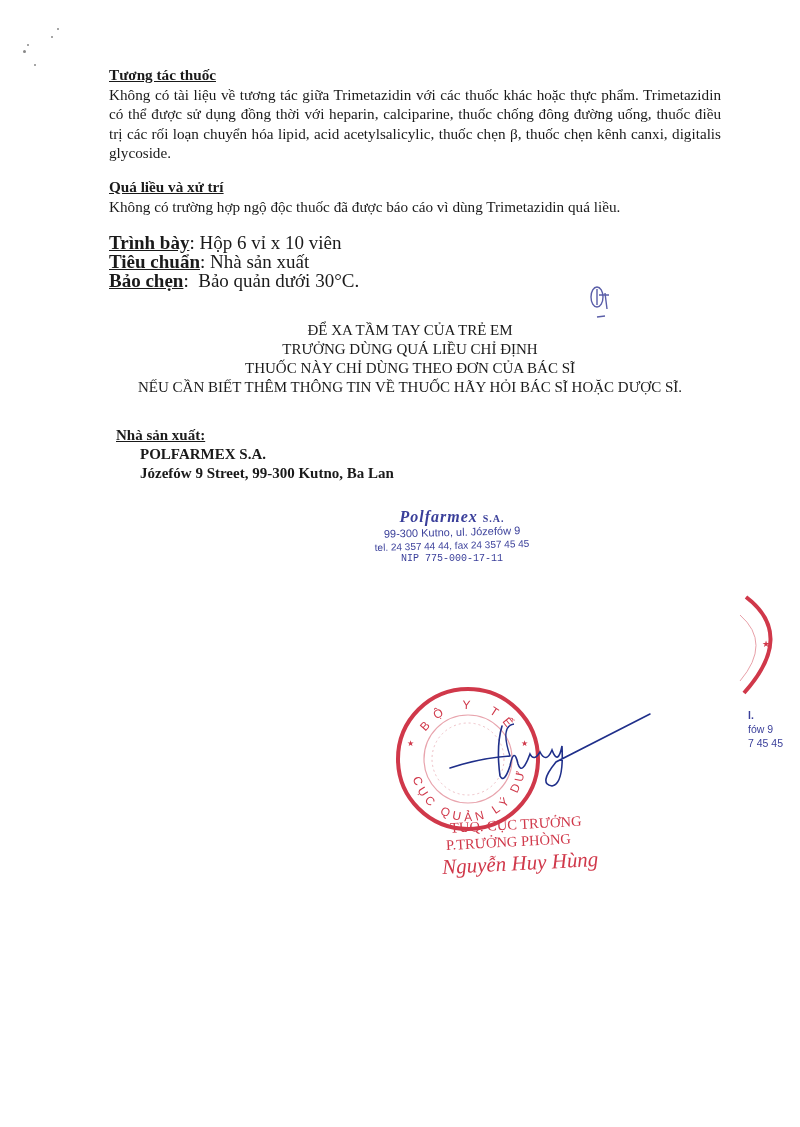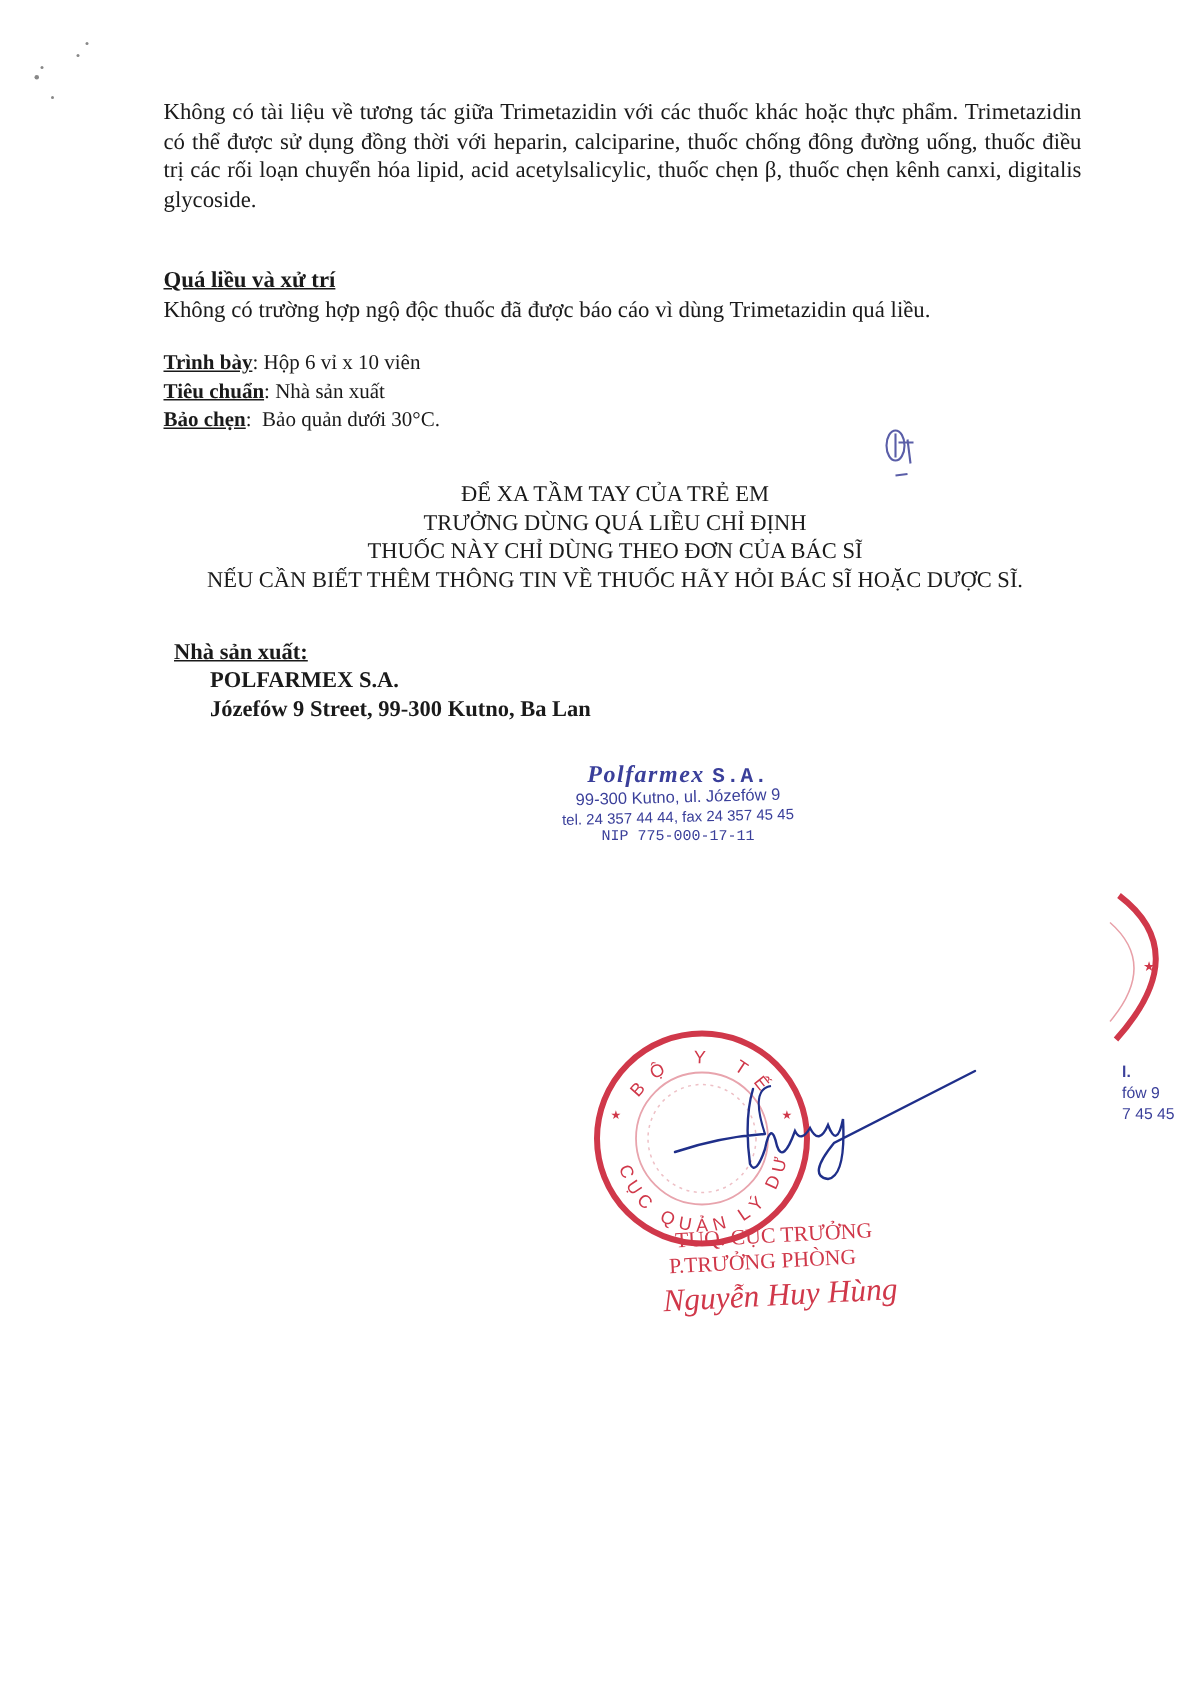--- a/index.html
+++ b/index.html
@@ -21,29 +21,30 @@
 </head>
 <body>
 
 <div class="speck" style="left:23px;top:50px;"></div>
 <div class="speck" style="left:27px;top:44px;width:2px;height:2px;"></div>
 <div class="speck" style="left:57px;top:28px;width:2px;height:2px;"></div>
 <div class="speck" style="left:51px;top:36px;width:2px;height:2px;"></div>
 <div class="speck" style="left:34px;top:64px;width:2px;height:2px;"></div>
 
 <div class="abs para" style="left:109px;top:65px;width:612px;">
+  <div class="heading">Tương tác thuốc</div>
   <div class="just">Không có tài liệu về tương tác giữa Trimetazidin với các thuốc khác hoặc thực phẩm. Trimetazidin có thể được sử dụng đồng thời với heparin, calciparine, thuốc chống đông đường uống, thuốc điều trị các rối loạn chuyển hóa lipid, acid acetylsalicylic, thuốc chẹn β, thuốc chẹn kênh canxi, digitalis glycoside.</div>
 </div>
 
 <div class="abs para" style="left:109px;top:177px;width:612px;">
   <div class="heading">Quá liều và xử trí</div>
   <div>Không có trường hợp ngộ độc thuốc đã được báo cáo vì dùng Trimetazidin quá liều.</div>
 </div>
 
-<div class="abs" style="left:109px;top:233px;font-size:14px;line-height:19px;">
+<div class="abs" style="left:109px;top:233px;font-size:19px;line-height:19px;">
   <div><span class="label">Trình bày</span><span style="white-space:pre">: </span><span>Hộp 6 vỉ x 10 viên</span></div>
   <div><span class="label">Tiêu chuẩn</span><span style="white-space:pre">: </span><span>Nhà sản xuất</span></div>
   <div><span class="label">Bảo chẹn</span><span style="white-space:pre">:  </span><span>Bảo quản dưới 30°C.</span></div>
 </div>
 
 <div class="abs" style="left:585px;top:283px;">
   <svg width="40" height="40" viewBox="0 0 40 40">
     <ellipse cx="12" cy="14" rx="6" ry="10" fill="none" stroke="#5a5ea8" stroke-width="1.4"></ellipse>
     <path d="M12 6 L12 22 M14 12 L24 12 M20 10 L22 26" fill="none" stroke="#5a5ea8" stroke-width="1.4"></path>
     <path d="M12 34 L20 33" stroke="#5a5ea8" stroke-width="1.4"></path>
@@ -59,21 +60,21 @@
 
 <div class="abs" style="left:116px;top:426px;">
   <div class="mfr heading">Nhà sản xuất:</div>
   <div class="mfr" style="padding-left:24px;">POLFARMEX S.A.</div>
   <div class="mfr" style="padding-left:24px;">Józefów 9 Street, 99-300 Kutno, Ba Lan</div>
 </div>
 
 <div class="abs stamp-blue" style="left:352px;top:508px;width:200px;text-align:center;">
   <div style="font-family:'Liberation Serif',serif;font-style:italic;font-weight:bold;font-size:16px;letter-spacing:1px;">
     <span>Polfarmex</span>
-    <span style="font-size:14px;font-style:normal;font-family:Liberation Mono, monospace;">S.A.</span>
+    <span style="font-size:10px;font-style:normal;">S.A.</span>
   </div>
   <div style="font-size:11px;line-height:13px;transform:rotate(-1.5deg);">99-300 Kutno, ul. Józefów 9</div>
   <div style="font-size:10px;line-height:13px;transform:rotate(-1.5deg);">tel. 24 357 44 44, fax 24 357 45 45</div>
   <div style="font-size:10px;line-height:13px;font-family:Liberation Mono, monospace;">NIP 775-000-17-11</div>
 </div>
 
 <div class="abs" style="left:736px;top:595px;width:64px;height:100px;overflow:hidden;">
   <svg width="64" height="100" viewBox="0 0 64 100">
     <path d="M10 2 Q60 40 8 98" fill="none" stroke="#d0384a" stroke-width="4"></path>
     <path d="M4 20 Q36 48 4 86" fill="none" stroke="#e8a0a8" stroke-width="1"></path>

